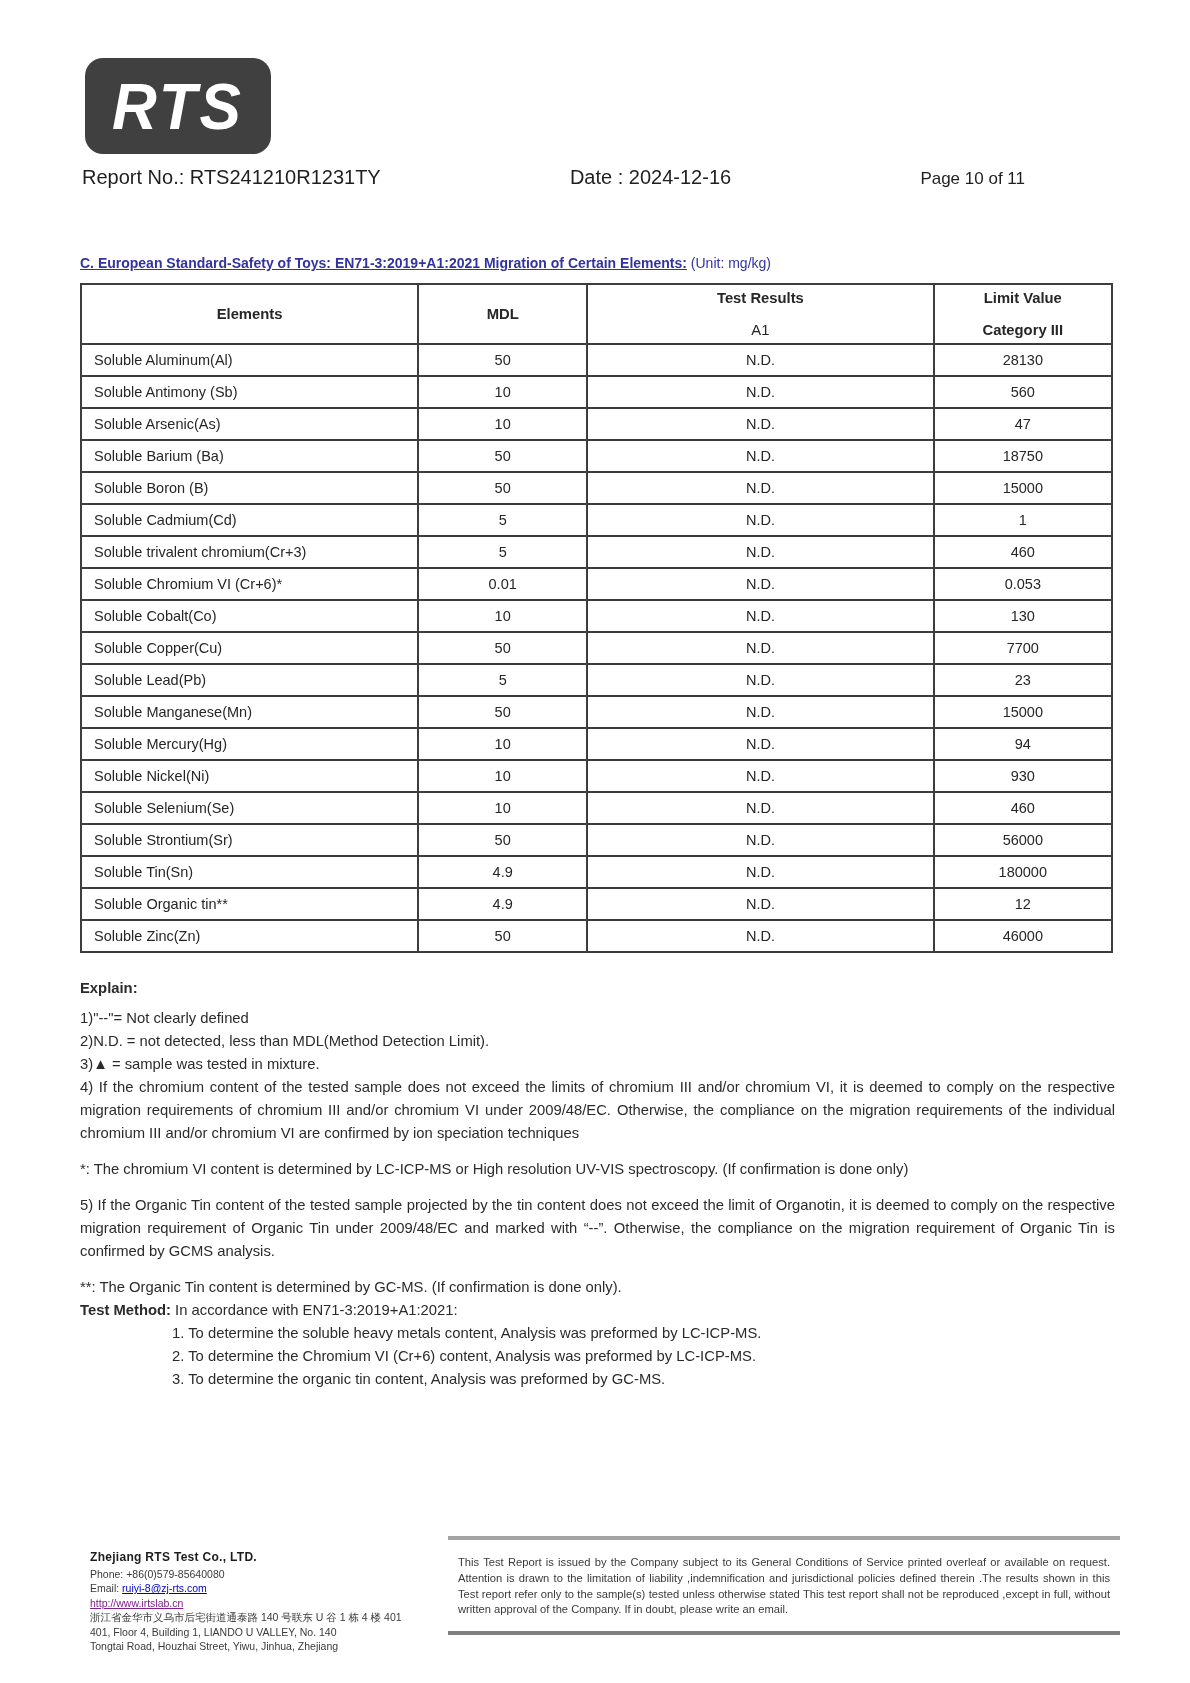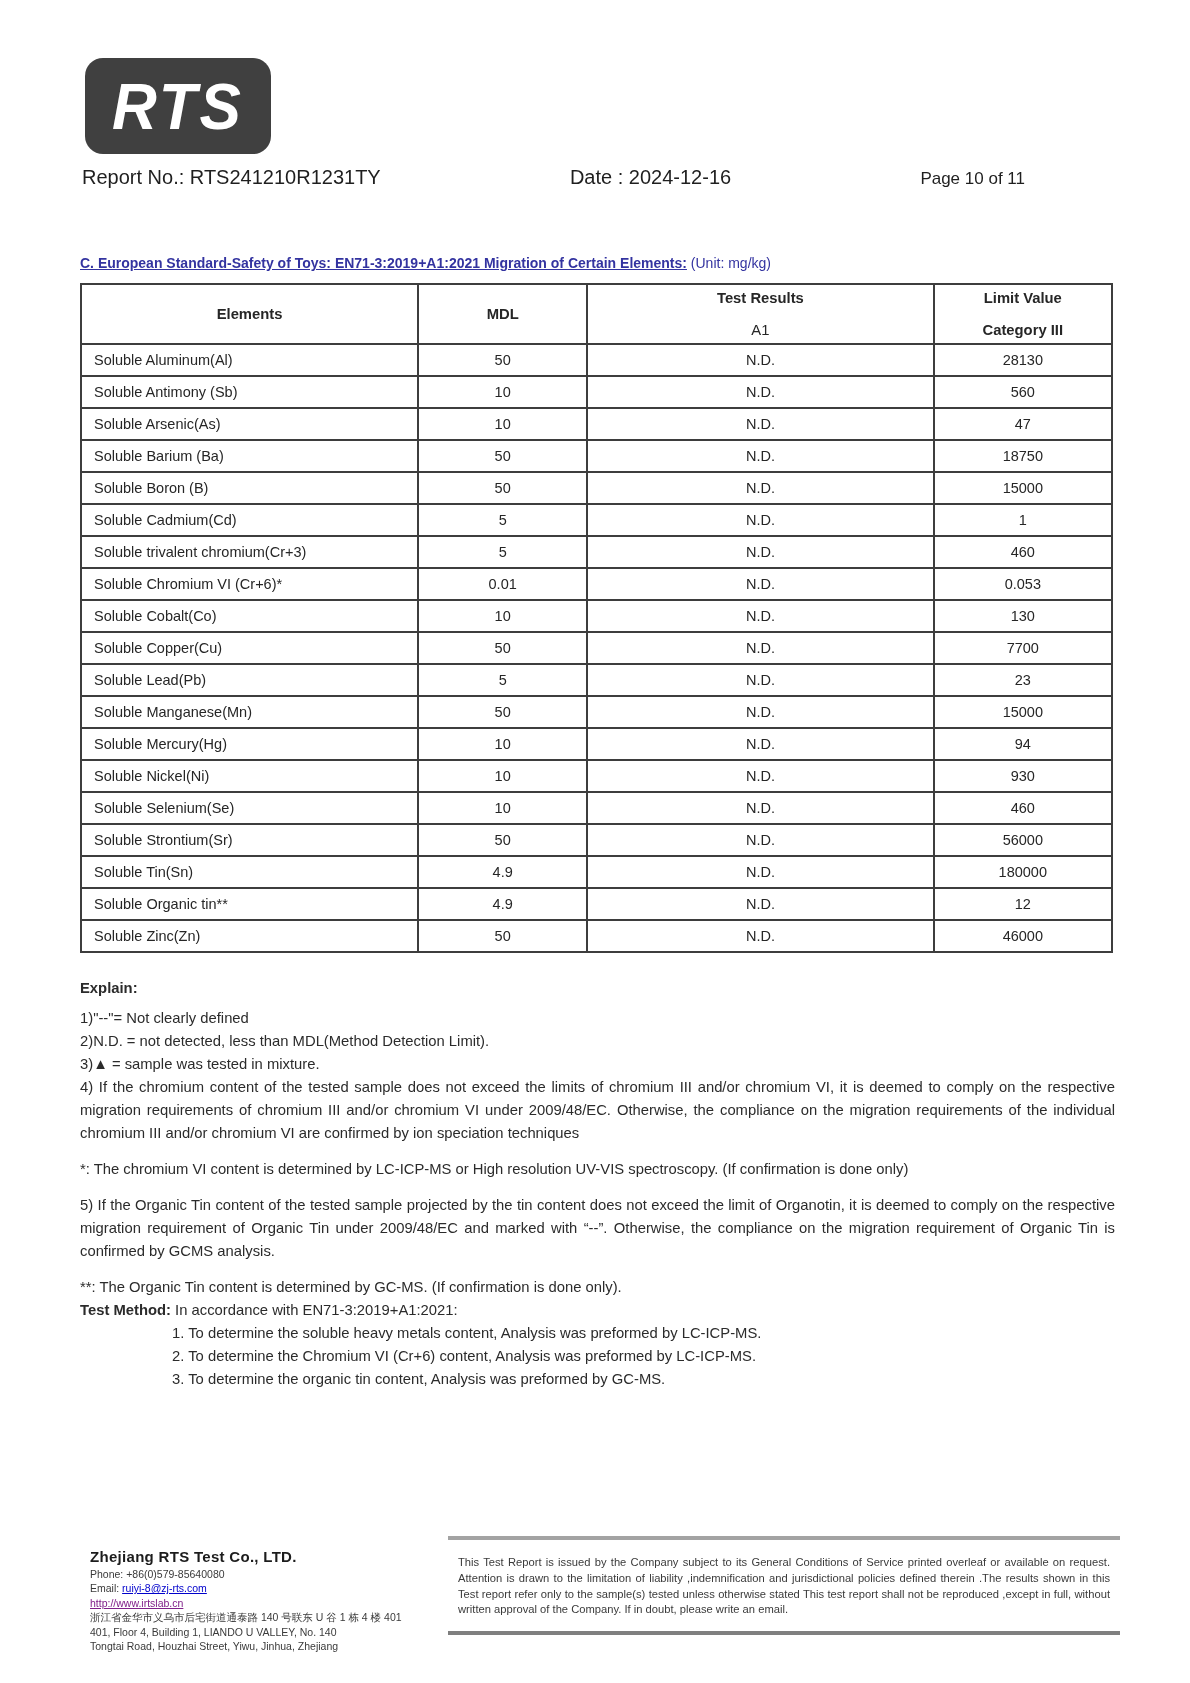--- a/index.html
+++ b/index.html
@@ -55,21 +55,21 @@
   }
   .explain .heading { font-weight:bold; margin-bottom:7px; }
   .explain .note { margin:0; }
   .explain .para { text-align:justify; margin:0; }
   .explain .gap { margin-top:13px; }
   .explain .methods { margin-left:92px; }
   .tm-label { font-weight:bold; }
   
   .footer { position:absolute; left:0; top:1536px; width:100%; }
   .footer-left { position:absolute; left:90px; top:14px; width:350px; font-size:10.5px; line-height:14.5px; color:#3a3a3a; }
-  .footer-left .company { font-size:15px; font-weight:bold; color:#1c1c1c; margin-bottom:2px; letter-spacing:0.3px; }
+  .footer-left .company { font-size:12px; font-weight:bold; color:#1c1c1c; margin-bottom:2px; letter-spacing:0.3px; }
   .footer-left a { text-decoration:underline; }
   .link-blue { color:#0000cc; }
   .link-purple { color:#80208a; }
   .footer-right {
     position:absolute; left:448px; top:0; width:672px;
     border-top:4px solid #a3a3a3; border-bottom:4px solid #7f7f7f;
     padding:15px 10px 13px 10px;
     font-size:11.2px; line-height:15.8px; text-align:justify; color:#3a3a3a;
   }
 </style>

